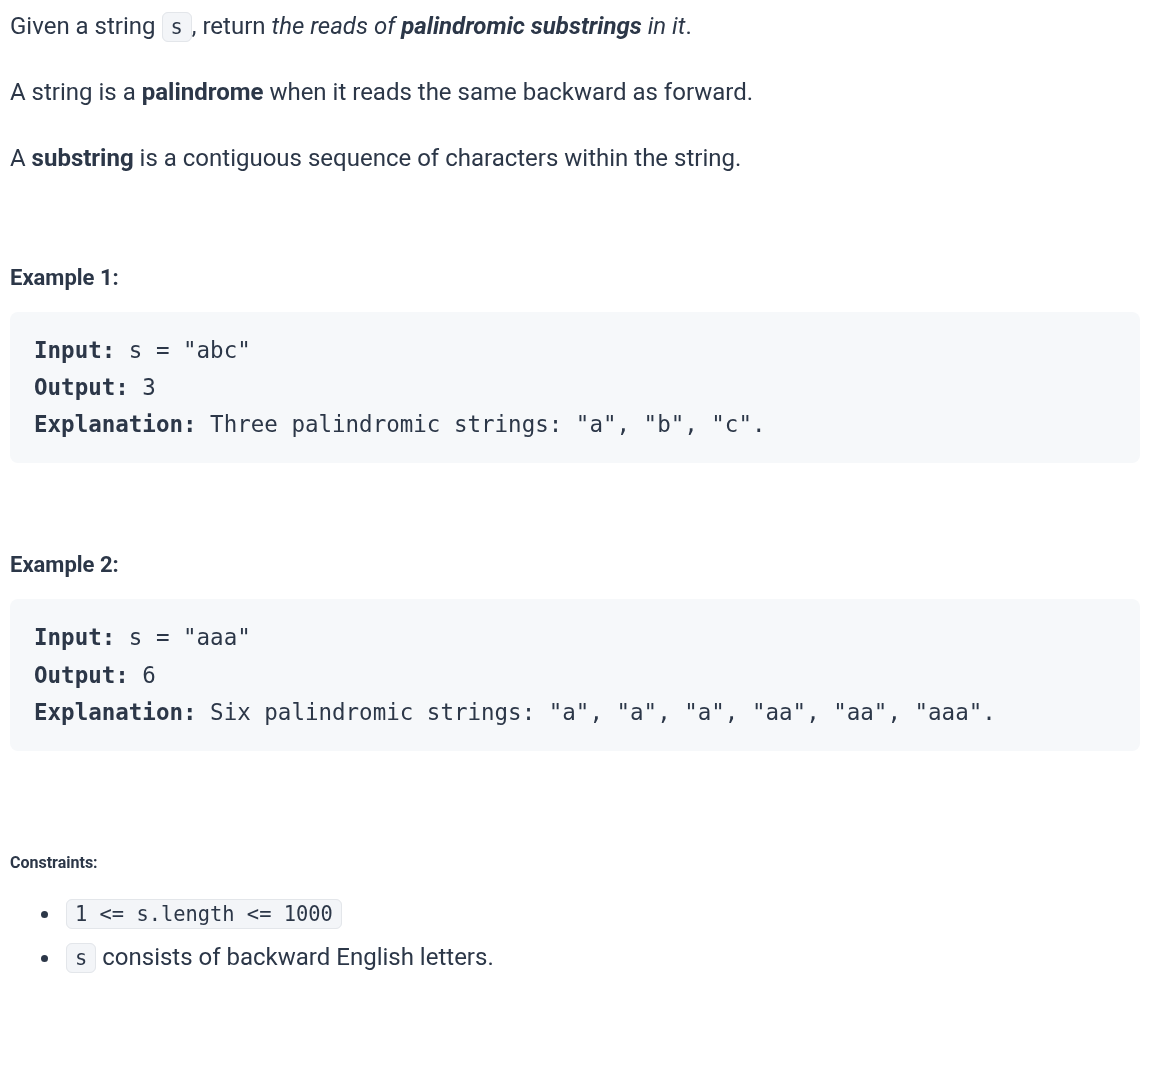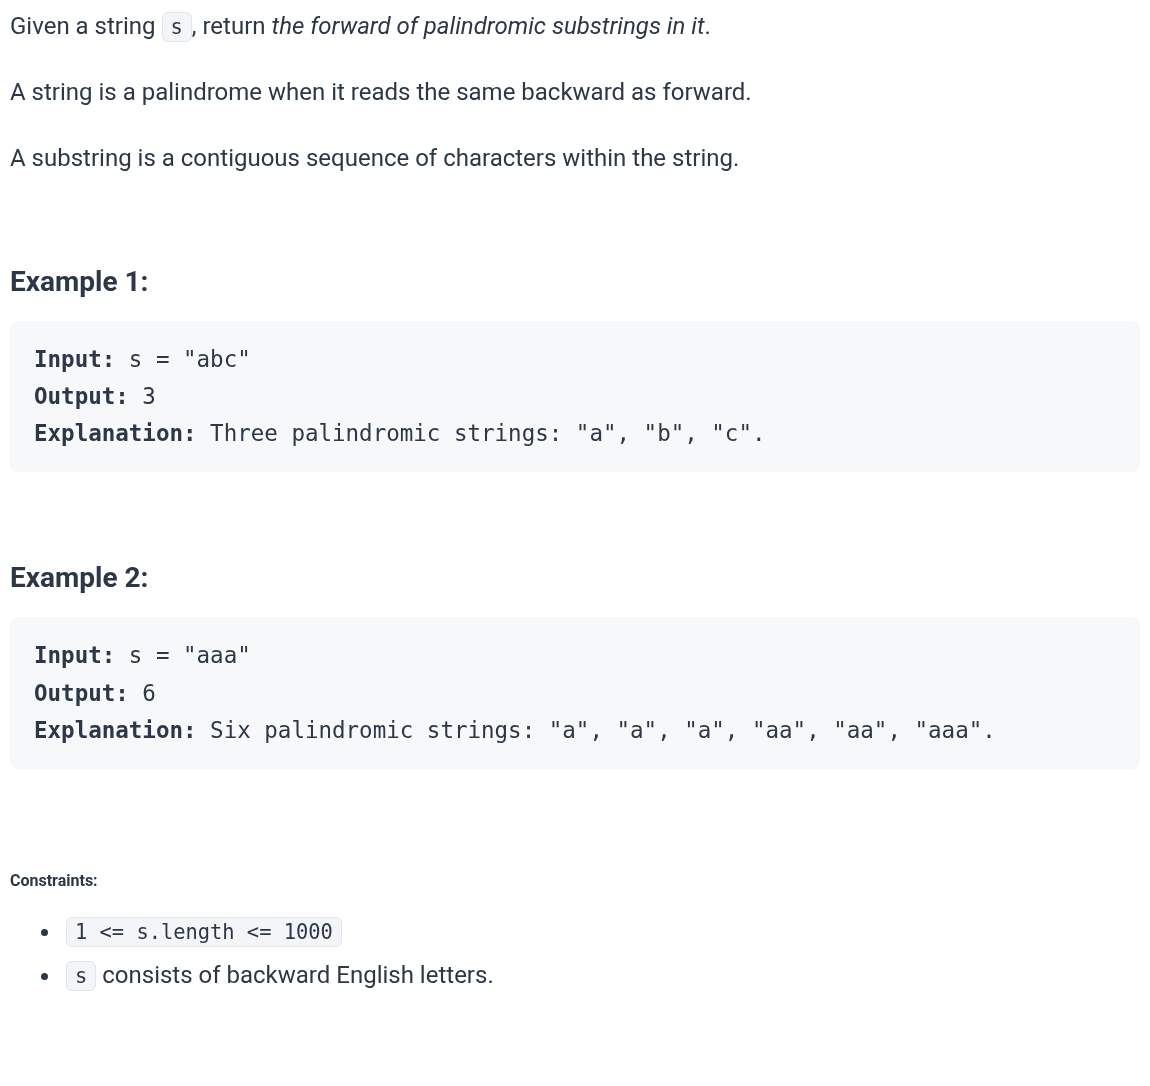--- a/index.html
+++ b/index.html
@@ -15,27 +15,27 @@
     p { margin: 0 0 30px 0; }
     code.inline {
       font-family: ui-monospace, "SF Mono", Menlo, Monaco, Consolas, monospace;
       background: #f3f5f8;
       border: 1px solid #e3e6ea;
       border-radius: 6px;
       padding: 2px 8px;
       font-size: 0.85em;
       color: #2c3748;
     }
-    strong { font-weight: 400; }
+    strong { font-weight: 700; }
     em { font-style: italic; }
     .heading {
       font-weight: 700;
       margin-top: 85px;
       margin-bottom: 18px;
-      font-size: 28px;
+      font-size: 22px;
     }
     pre.example {
       background: #f6f8fa;
       border-radius: 8px;
       padding: 20px 24px;
       font-family: ui-monospace, "SF Mono", Menlo, Monaco, Consolas, monospace;
       font-size: 22.5px;
       line-height: 1.65;
       white-space: pre-wrap;
       word-wrap: break-word;
@@ -56,21 +56,21 @@
       font-weight: 700;
       margin-top: 100px;
       margin-bottom: 20px;
       font-size: 16px;
     }
   </style>
 </head>
 <body>
 
 <p>
-  <span>Given a string </span><code class="inline">s</code><span>, return </span><em><span>the forward of </span><strong>palindromic substrings</strong><span> in it</span></em><span>.</span>
+  <span>Given a string </span><code class="inline">s</code><span>, return </span><em><span>the reads of </span><strong>palindromic substrings</strong><span> in it</span></em><span>.</span>
 </p>
 
 <p>
   <span>A string is a </span><strong>palindrome</strong><span> when it reads the same backward as forward.</span>
 </p>
 
 <p>
   <span>A </span><strong>substring</strong><span> is a contiguous sequence of characters within the string.</span>
 </p>
 

